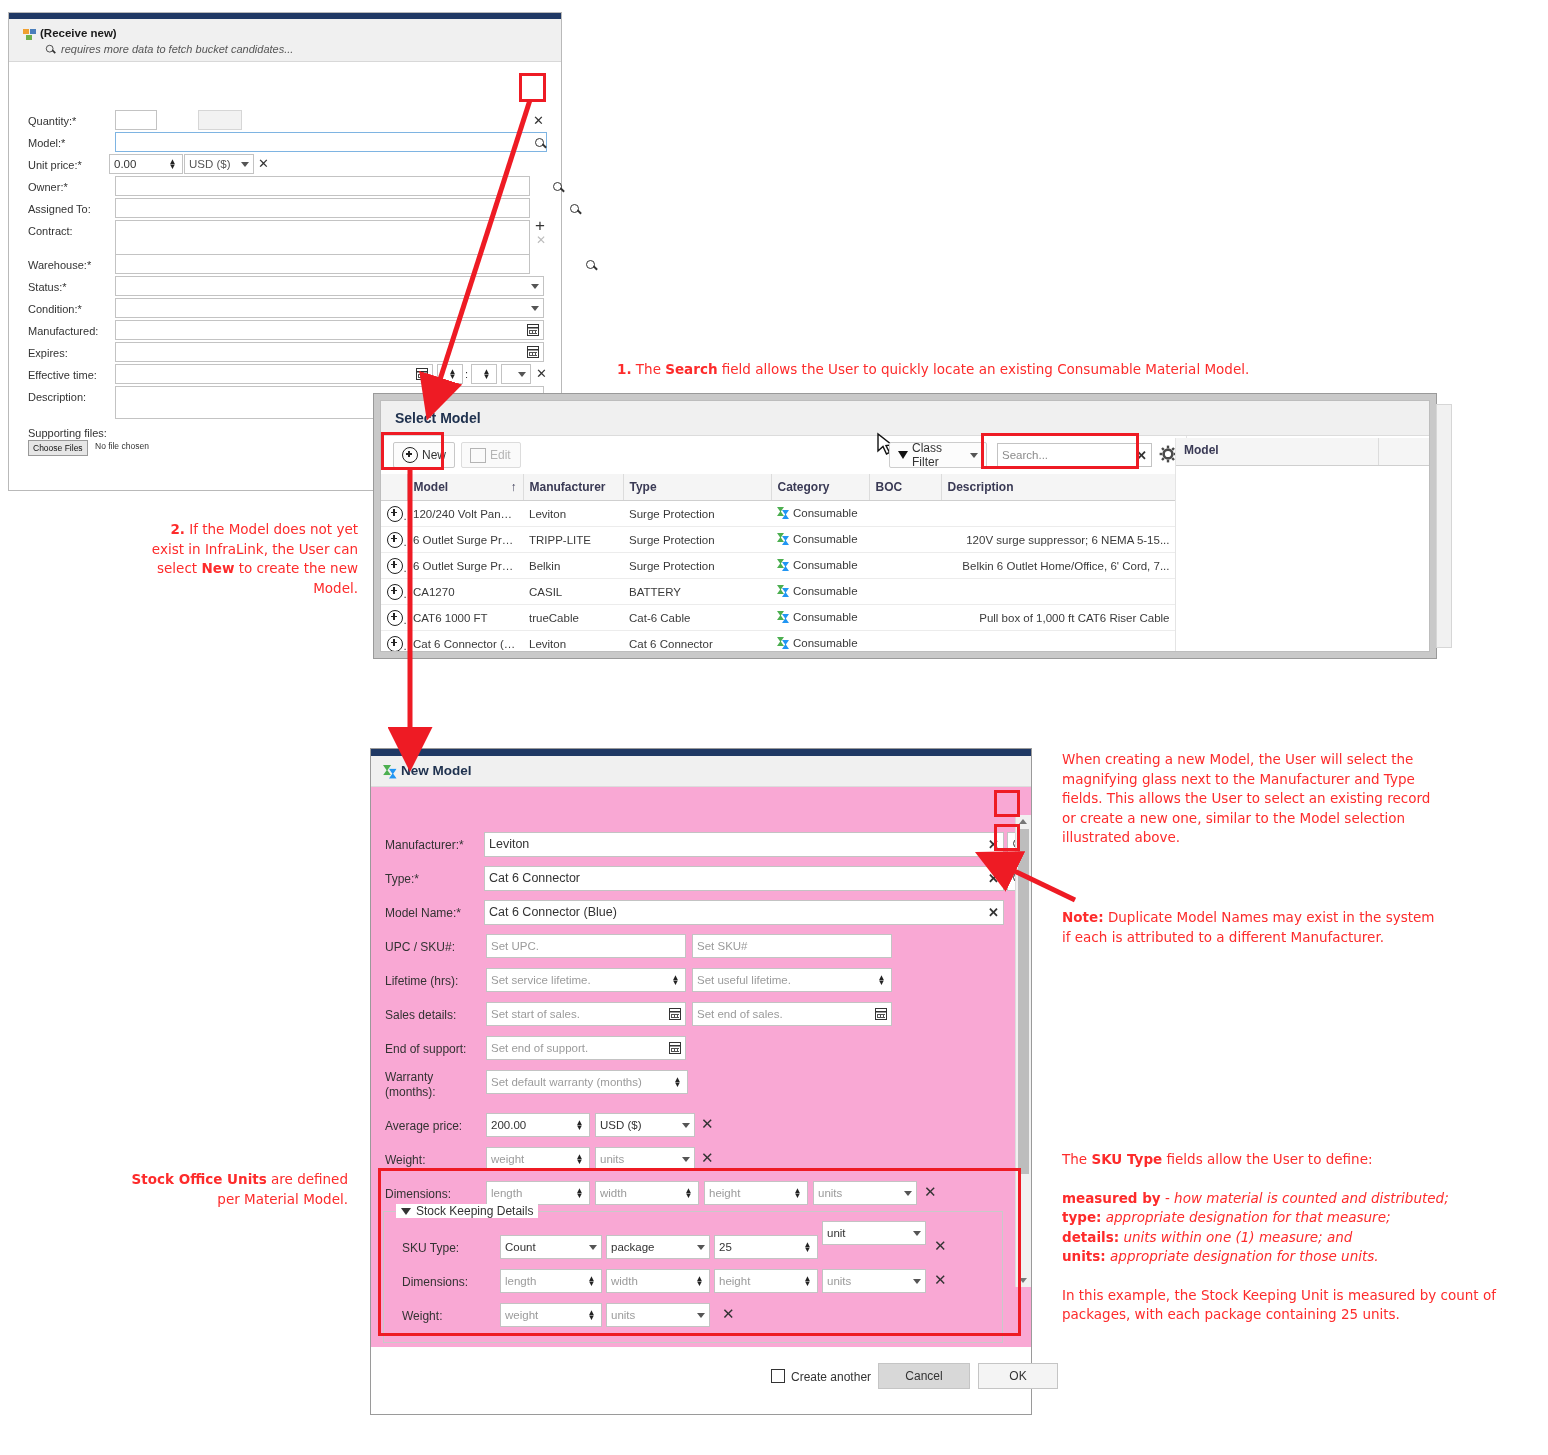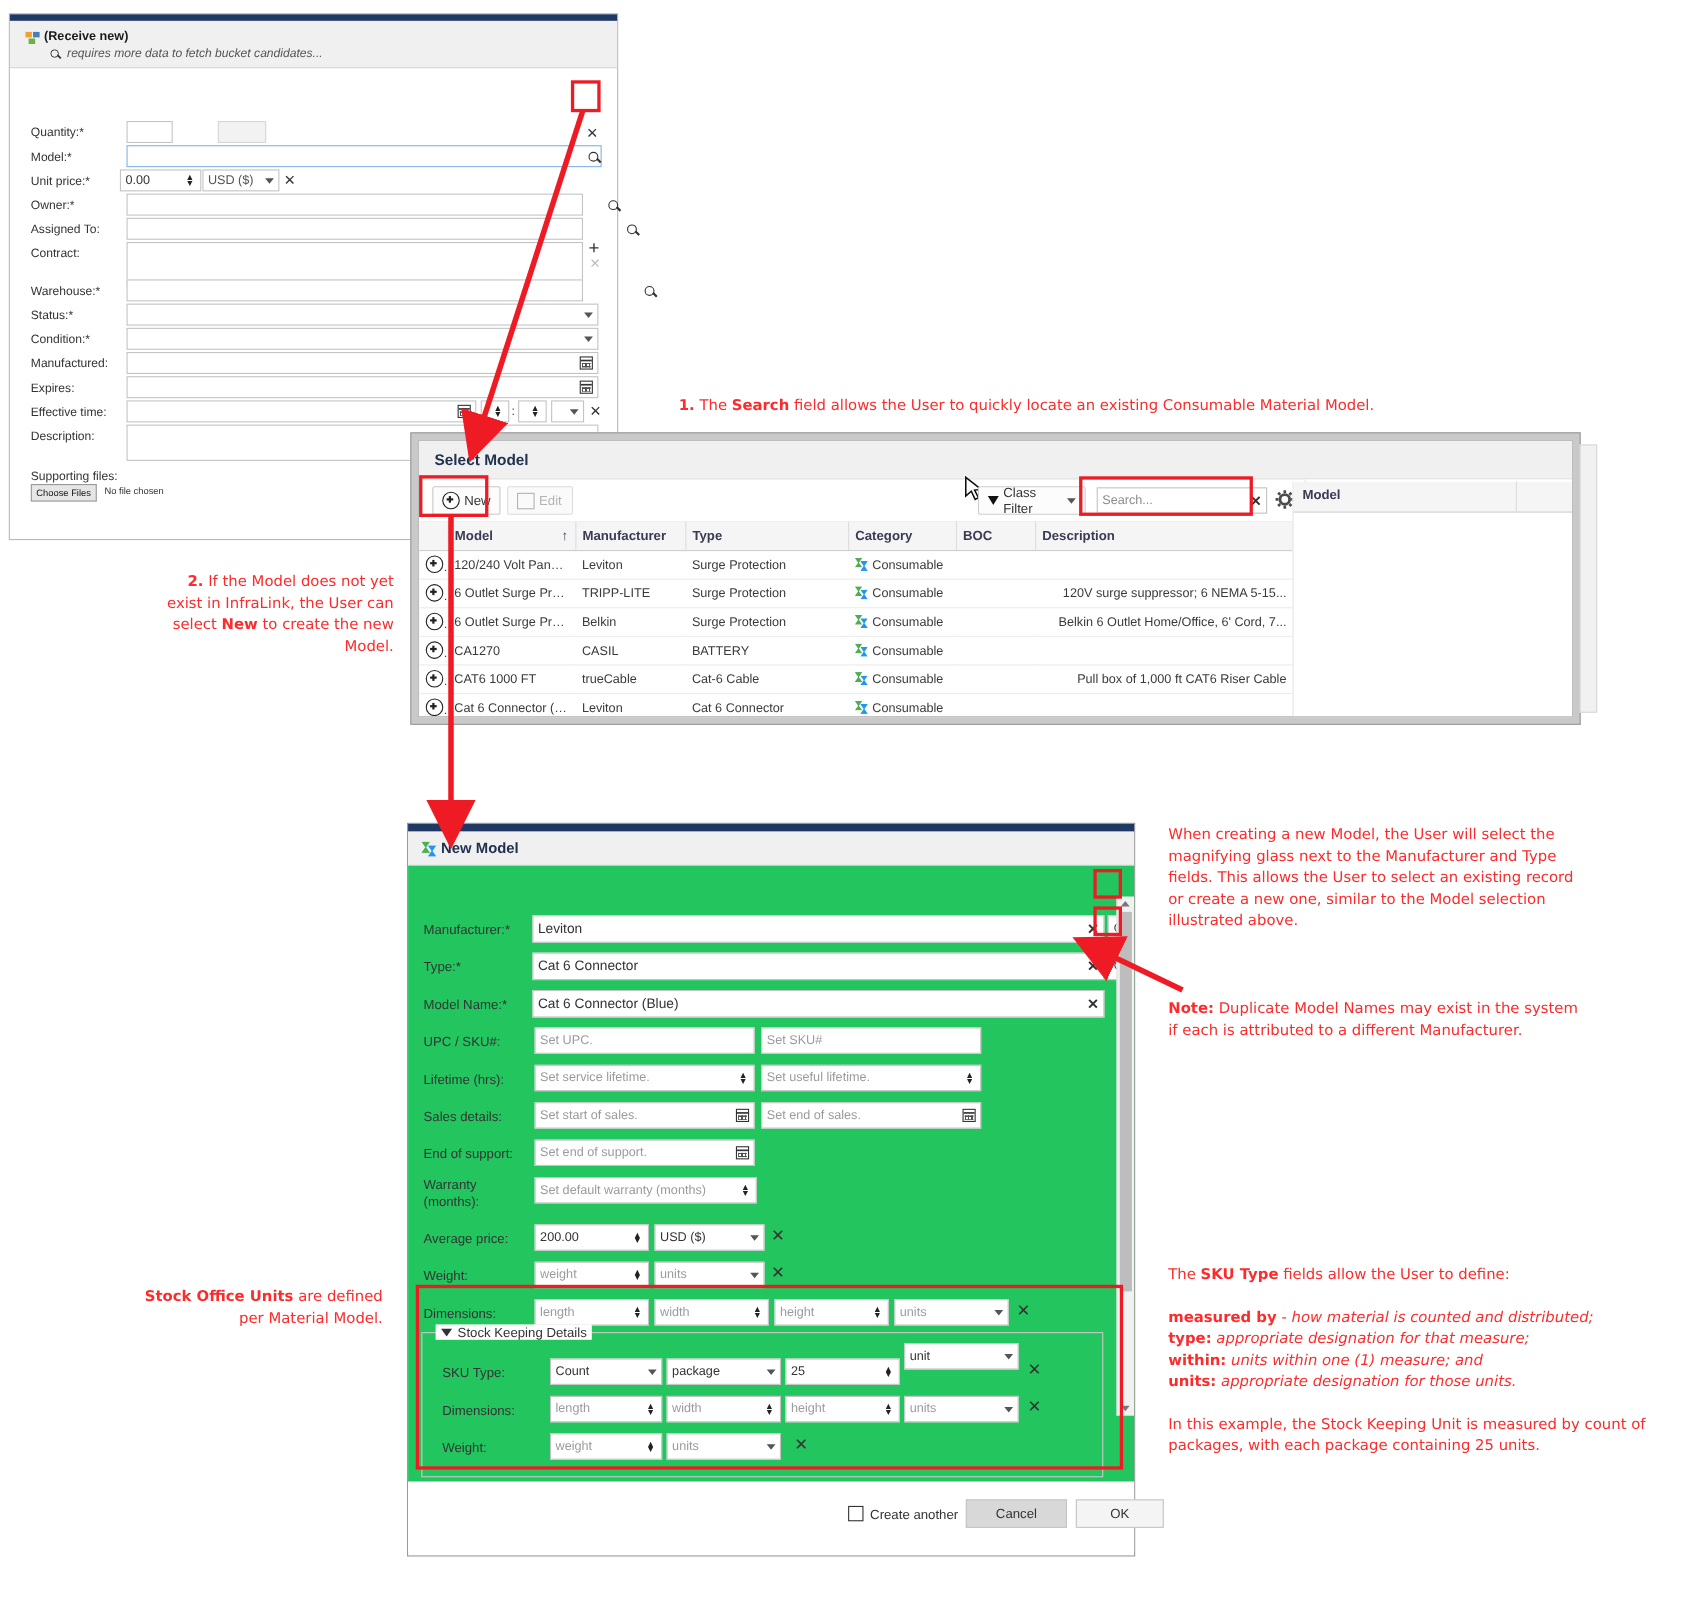--- a/index.html
+++ b/index.html
@@ -77,21 +77,21 @@
     background:#4caf50;clip-path:polygon(0 0,100% 0,55% 50%,100% 100%,0 100%,45% 50%);}
   .consum-ico:after{content:"";position:absolute;left:5px;top:3px;width:7px;height:9px;
     background:#2196f3;clip-path:polygon(0 0,100% 0,55% 50%,100% 100%,0 100%,45% 50%);}
 
   
   #newmodel{left:370px;top:748px;width:660px;height:665px;background:#fff;
             border:1px solid #9a9a9a;}
   #nmTop{height:7px;background:#1f3864;}
   #nmHead{height:30px;background:#f0f0f0;border-bottom:1px solid #dcdcdc;position:relative;}
   #nmHead .t{position:absolute;left:30px;top:7px;font-size:13.5px;font-weight:bold;color:#20324f;}
-  #nmBody{position:relative;height:560px;overflow:hidden;background:#22c55e;}
+  #nmBody{position:relative;height:560px;overflow:hidden;background:#f9a8d4;}
   .nm-lbl{position:absolute;left:14px;font-size:12px;color:#333;}
   .sku-group{position:absolute;left:12px;top:424px;width:620px;height:132px;
              border:1px solid #c9c9c9;box-sizing:border-box;}
   .sku-legend{position:absolute;left:12px;top:-8px;background:#fff;padding:0 5px;font-size:12px;color:#333;
               display:flex;align-items:center;gap:5px;}
   .chev{width:0;height:0;border-left:5px solid transparent;border-right:5px solid transparent;
         border-top:7px solid #333;}
   #nmFoot{height:64px;background:#fff;position:relative;border-top:0;}
   .fbtn{position:absolute;top:16px;height:26px;box-sizing:border-box;font-size:12px;color:#333;
         display:flex;align-items:center;justify-content:center;border:1px solid #c5c5c5;}
@@ -631,19 +631,19 @@
 <div class="note" style="left:1062px;top:908px;width:378px;">
   <b>Note:</b><span> Duplicate Model Names may exist in the system if each is attributed to a different Manufacturer.</span>
 </div>
 
 <div class="note" style="left:1062px;top:1150px;width:470px;">
   <div><span> The </span><b>SKU Type</b><span> fields allow the User to define:</span></div>
   <div style="height:19px"></div>
   <div id="sku-defs">
       <div><b>measured by</b><span> - </span><i>how material is counted and distributed;</i></div>
       <div><b>type:</b><span> </span><i>appropriate designation for that measure;</i></div>
-      <div><b>within:</b><span> </span><i>units within one (1) measure; and</i></div>
+      <div><b>details:</b><span> </span><i>units within one (1) measure; and</i></div>
       <div><b>units:</b><span> </span><i>appropriate designation for those units.</i></div>
     </div>
   <div style="height:19px"></div>
   <div>In this example, the Stock Keeping Unit is measured by count of packages, with each package containing 25 units.</div>
   <div style="height:19px"></div>
 </div>
 
 </body></html>

